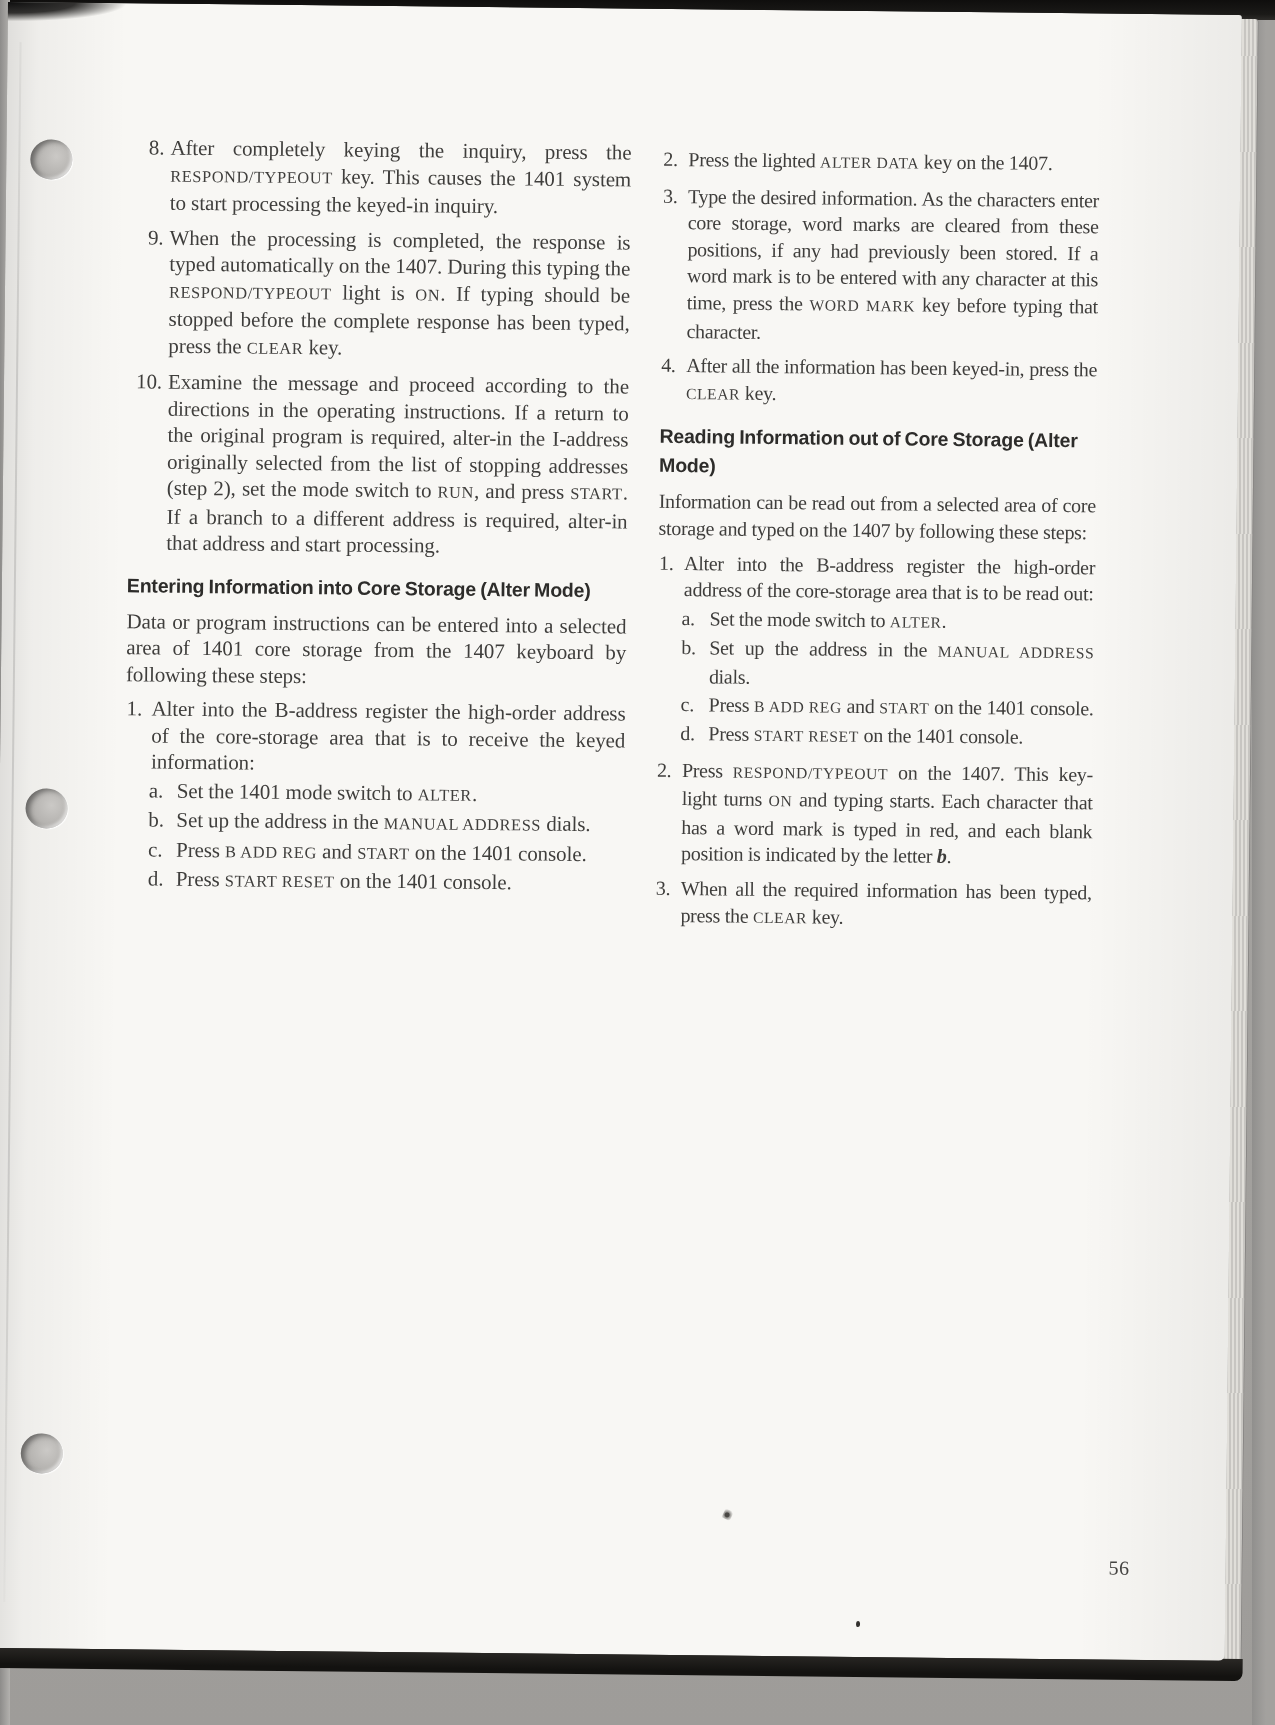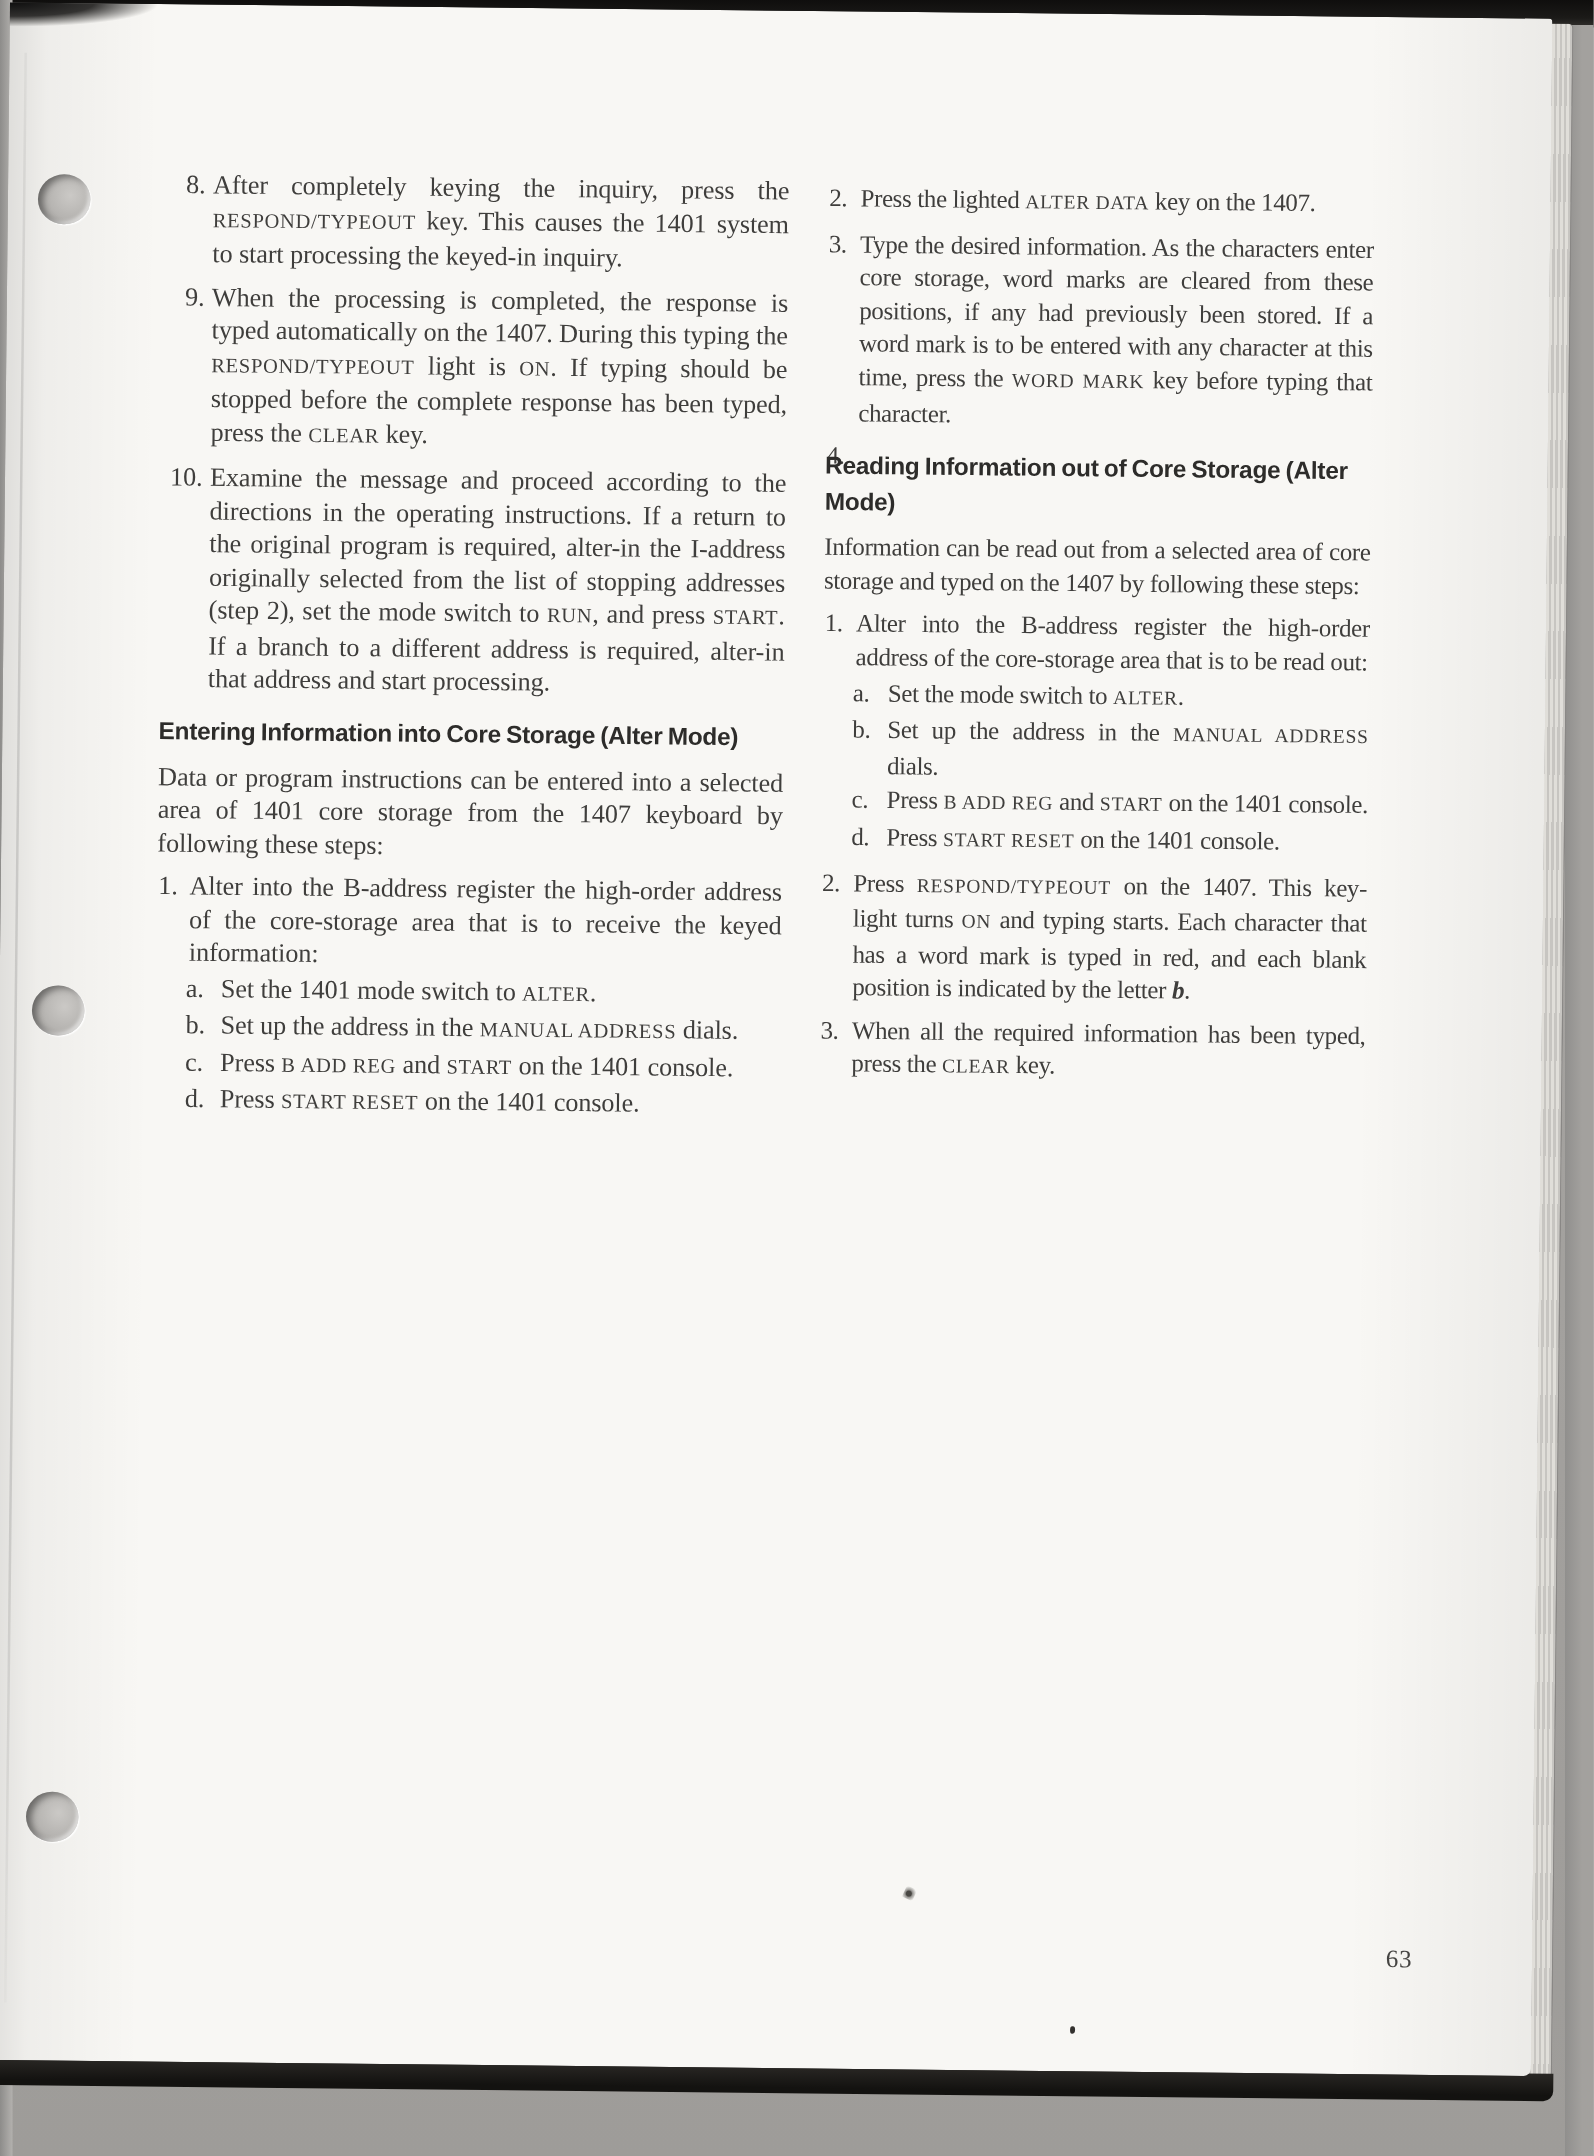--- a/index.html
+++ b/index.html
@@ -90,30 +90,30 @@
         <div class="blk blk-num"><span class="marker">1.</span><span class="txt">Alter into the B-address register the high-order address of the core-storage area that is to receive the keyed information:</span></div>
         <div class="blk blk-sub"><span class="marker">a.</span><span class="txt">Set the 1401 mode switch to <span class="sc">ALTER</span>.</span></div>
         <div class="blk blk-sub"><span class="marker">b.</span><span class="txt">Set up the address in the <span class="sc">MANUAL ADDRESS</span> dials.</span></div>
         <div class="blk blk-sub"><span class="marker">c.</span><span class="txt">Press <span class="sc">B ADD REG</span> and <span class="sc">START</span> on the 1401 console.</span></div>
         <div class="blk blk-sub"><span class="marker">d.</span><span class="txt">Press <span class="sc">START RESET</span> on the 1401 console.</span></div>
       </div>
 
     <div class="col col-right" id="col-right">
         <div class="blk blk-num"><span class="marker">2.</span><span class="txt">Press the lighted <span class="sc">ALTER DATA</span> key on the 1407.</span></div>
         <div class="blk blk-num"><span class="marker">3.</span><span class="txt">Type the desired information. As the characters enter core storage, word marks are cleared from these positions, if any had previously been stored. If a word mark is to be entered with any character at this time, press the <span class="sc">WORD MARK</span> key before typing that character.</span></div>
-        <div class="blk blk-num"><span class="marker">4.</span></div>
+        <div class="blk blk-num"><span class="marker">4.</span><span class="txt">After all the information has been keyed-in, press the <span class="sc">CLEAR</span> key.</span></div>
         <div class="blk blk-heading">Reading Information out of Core Storage (Alter Mode)</div>
         <div class="blk blk-para">Information can be read out from a selected area of core storage and typed on the 1407 by following these steps:</div>
         <div class="blk blk-num"><span class="marker">1.</span><span class="txt">Alter into the B-address register the high-order address of the core-storage area that is to be read out:</span></div>
         <div class="blk blk-sub"><span class="marker">a.</span><span class="txt">Set the mode switch to <span class="sc">ALTER</span>.</span></div>
         <div class="blk blk-sub"><span class="marker">b.</span><span class="txt">Set up the address in the <span class="sc">MANUAL ADDRESS</span> dials.</span></div>
         <div class="blk blk-sub"><span class="marker">c.</span><span class="txt">Press <span class="sc">B ADD REG</span> and <span class="sc">START</span> on the 1401 console.</span></div>
         <div class="blk blk-sub"><span class="marker">d.</span><span class="txt">Press <span class="sc">START RESET</span> on the 1401 console.</span></div>
         <div class="blk blk-num"><span class="marker">2.</span><span class="txt">Press <span class="sc">RESPOND/TYPEOUT</span> on the 1407. This key-light turns <span class="sc">ON</span> and typing starts. Each character that has a word mark is typed in red, and each blank position is indicated by the letter <span class="bi">b</span>.</span></div>
         <div class="blk blk-num"><span class="marker">3.</span><span class="txt">When all the required information has been typed, press the <span class="sc">CLEAR</span> key.</span></div>
       </div>
 
     <div class="speck-mark"></div>
     <div class="speck-dot"></div>
 
-    <div class="page-number">63</div>
+    <div class="page-number">56</div>
   </div>
 </div>
 
 </body></html>

